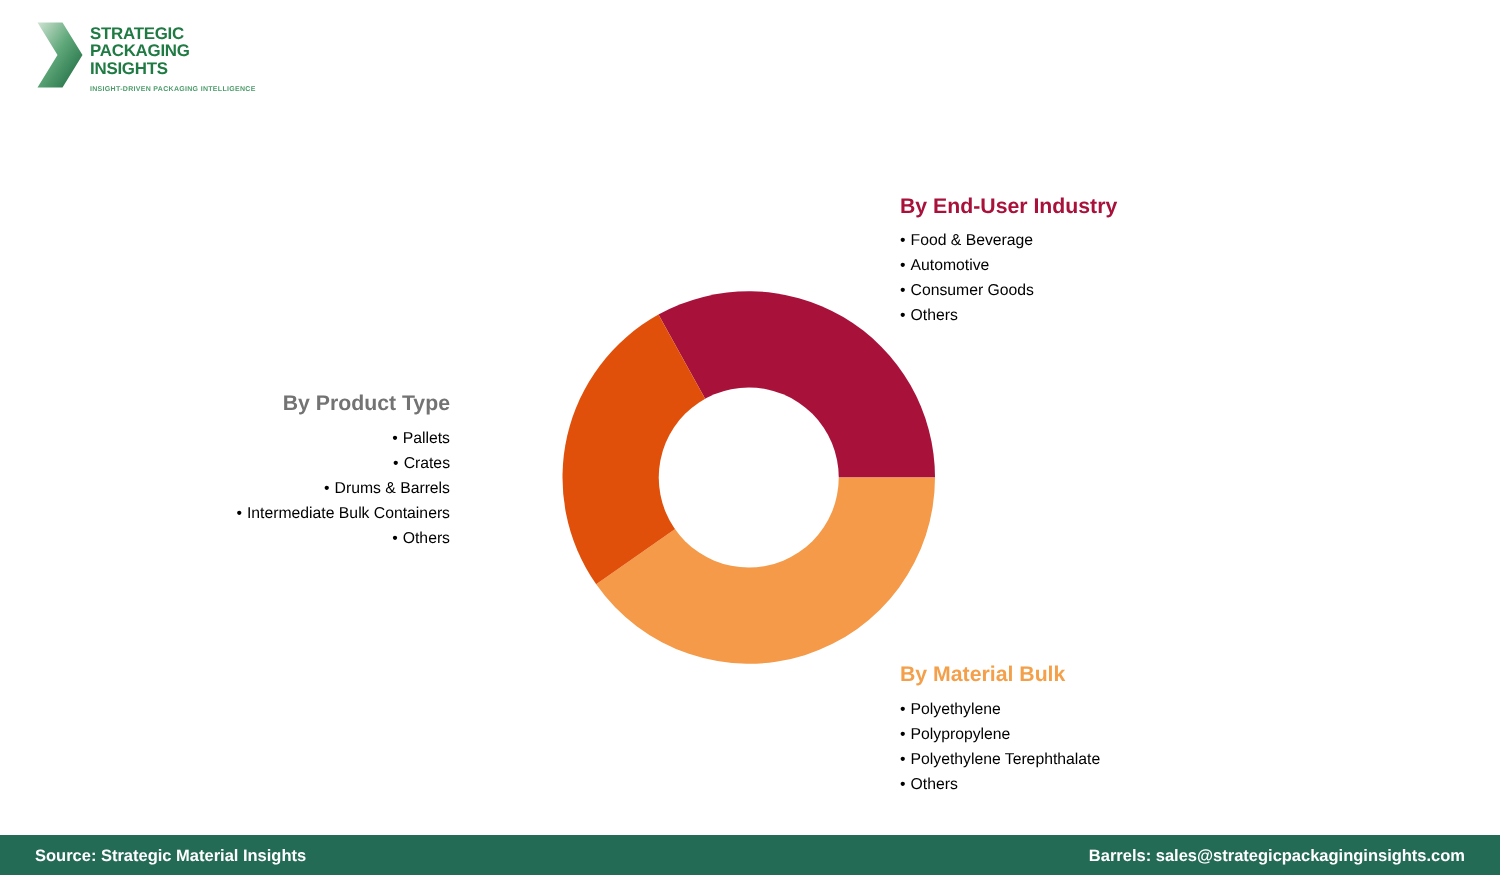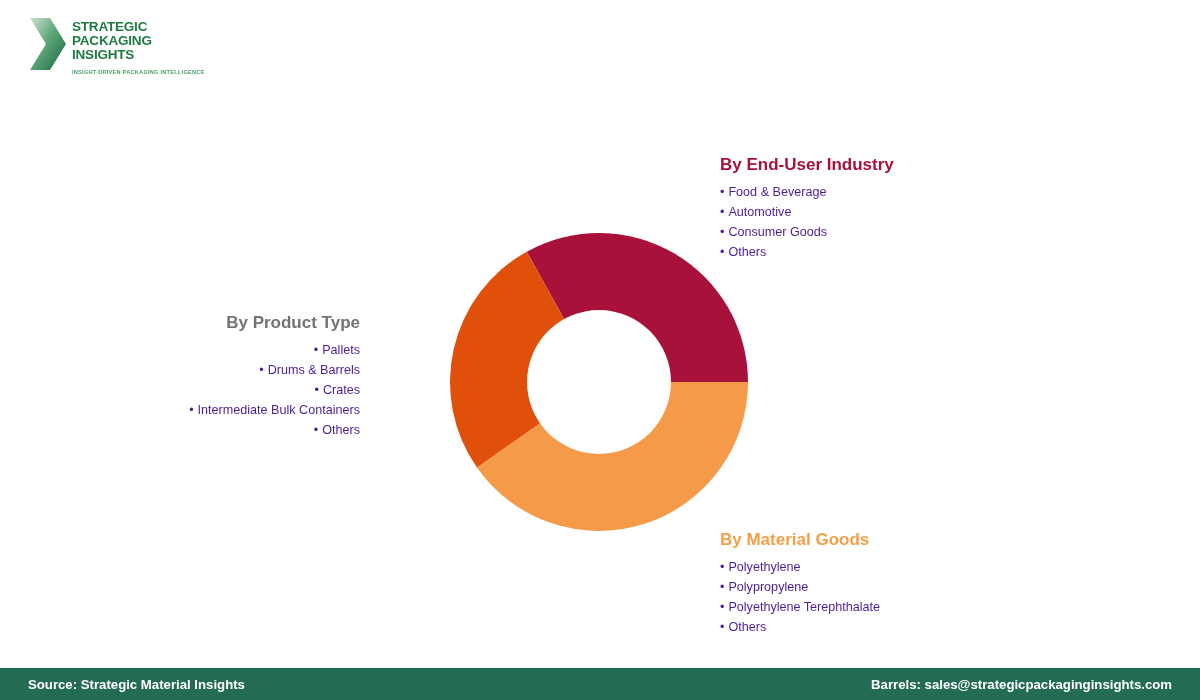--- a/index.html
+++ b/index.html
@@ -83,21 +83,21 @@
   .cat { position: absolute; }
   .cat-title {
     font-size: 17px;
     font-weight: bold;
     margin-bottom: 7px;
     white-space: nowrap;
   }
   .cat ul { list-style: none; }
   .cat li {
     font-size: 12.6px;
-    color: #4c1d95;
+    color: #000000;
     line-height: 20px;
     white-space: nowrap;
   }
   .cat li .b { margin-right: 4px; }
 
   .cat-enduser { left: 720px; top: 155px; text-align: left; }
   .cat-enduser .cat-title { color: #a8113a; }
 
   .cat-product { left: 120px; top: 313px; width: 240px; text-align: right; }
   .cat-product .cat-title { color: #737373; }
@@ -167,29 +167,29 @@
       <li><span class="b">•</span><span>Automotive</span></li>
       <li><span class="b">•</span><span>Consumer Goods</span></li>
       <li><span class="b">•</span><span>Others</span></li>
     </ul>
   </div>
 
   <div class="cat cat-product">
     <div class="cat-title">By Product Type</div>
     <ul>
       <li><span class="b">•</span><span>Pallets</span></li>
+      <li><span class="b">•</span><span>Crates</span></li>
       <li><span class="b">•</span><span>Drums &amp; Barrels</span></li>
-      <li><span class="b">•</span><span>Crates</span></li>
       <li><span class="b">•</span><span>Intermediate Bulk Containers</span></li>
       <li><span class="b">•</span><span>Others</span></li>
     </ul>
   </div>
 
   <div class="cat cat-material">
-    <div class="cat-title">By Material Goods</div>
+    <div class="cat-title">By Material Bulk</div>
     <ul>
       <li><span class="b">•</span><span>Polyethylene</span></li>
       <li><span class="b">•</span><span>Polypropylene</span></li>
       <li><span class="b">•</span><span>Polyethylene Terephthalate</span></li>
       <li><span class="b">•</span><span>Others</span></li>
     </ul>
   </div>
 
   <div class="footer">
     <div class="footer-left">Source: Strategic Material Insights</div>

